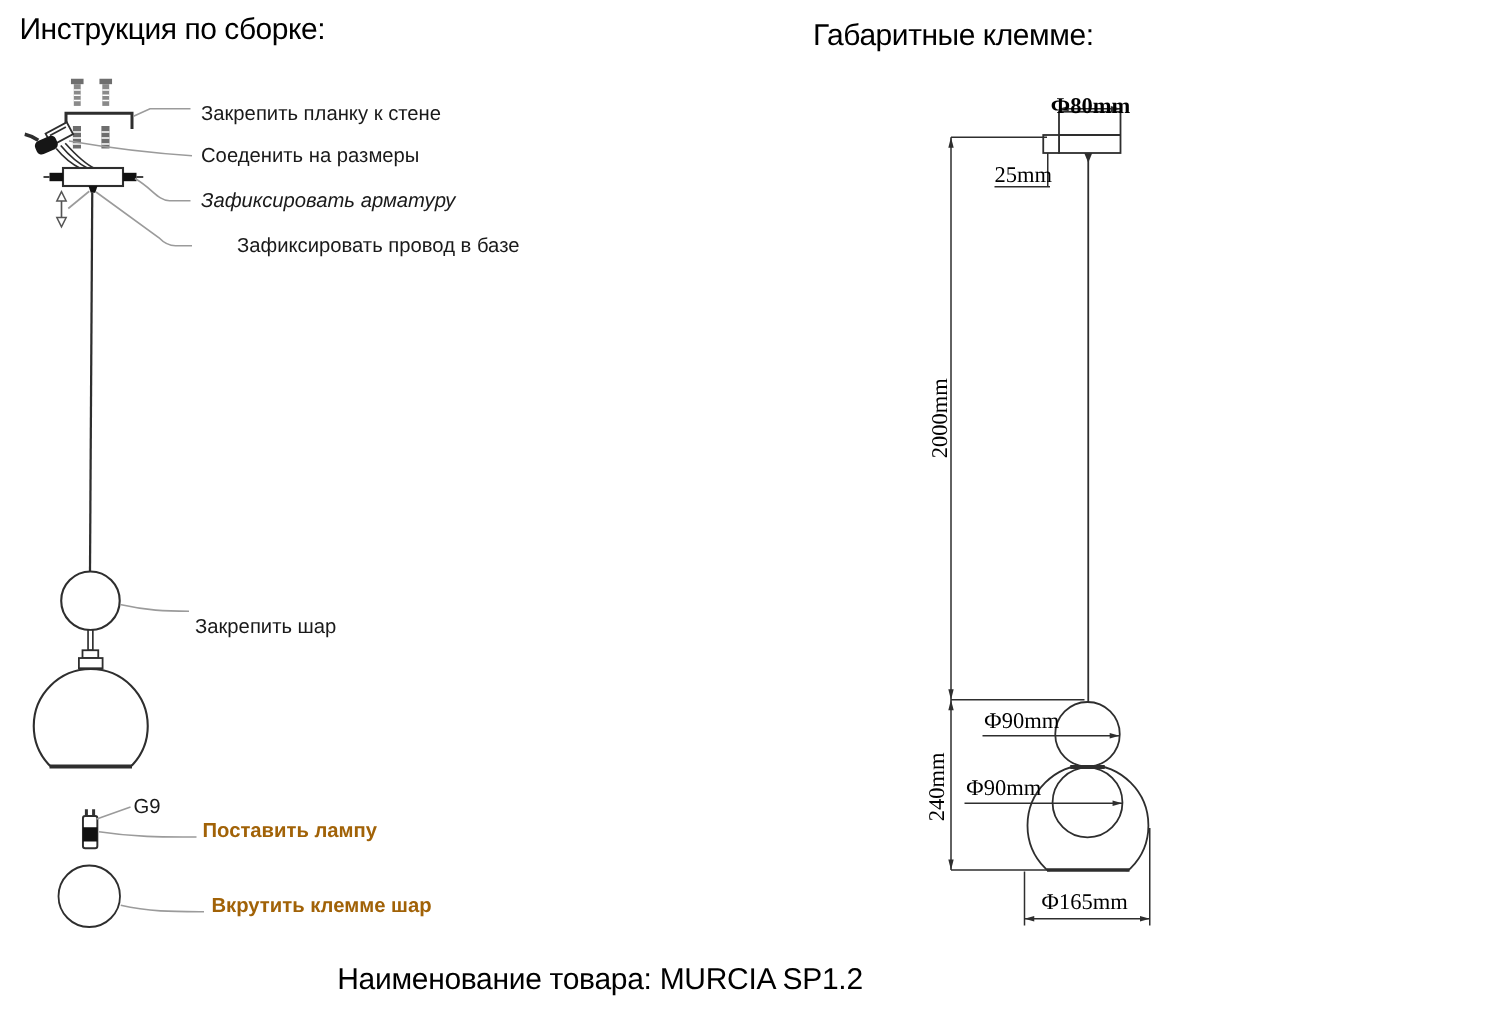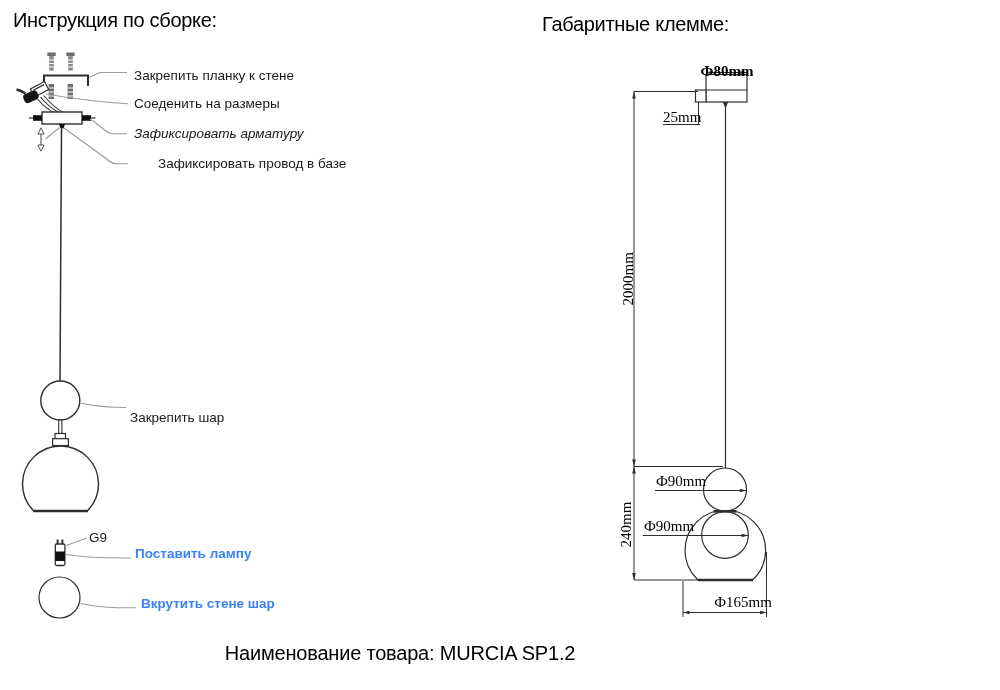--- a/index.html
+++ b/index.html
@@ -2,21 +2,21 @@
 <html><head>
 <meta charset="utf-8">
 <style>
   html,body{margin:0;padding:0;background:#ffffff;}
   .page{position:relative;width:1000px;height:690px;background:#ffffff;overflow:hidden;
         font-family:"Liberation Sans", sans-serif;color:#000;}
   .page svg{position:absolute;left:0;top:0;}
   .txt{position:absolute;white-space:nowrap;line-height:1;}
   .title{font-size:20px;letter-spacing:-0.3px;color:#000000;}
   .lbl{font-size:13.5px;color:#1a1a1a;}
-  .lbl.bold{font-weight:700;color:#3b82f6;}
+  .lbl.bold{font-weight:700;color:#a16207;}
   .dim{font-family:"Liberation Serif", serif;font-size:15px;color:#000;text-align:center;}
   .ctr{text-align:center;}
   .rot{transform:rotate(-90deg);}
   .footer{position:absolute;left:0;top:642px;width:800px;text-align:center;
           font-size:20px;letter-spacing:-0.2px;color:#000;}
 </style>
 </head>
 <body>
 
 <div class="page">
@@ -173,24 +173,24 @@
   <div class="txt title" style="left:13px;top:10px;">Инструкция по сборке:</div>
   <div class="txt title" style="left:542px;top:14px;">Габаритные клемме:</div>
 
   <div class="txt lbl" style="left:134px;top:69px;text-align:center;">Закрепить планку к стене</div>
   <div class="txt lbl" style="left:134px;top:97px;">Соеденить на размеры</div>
   <div class="txt lbl" style="left:134px;top:127px;font-style:italic;">Зафиксировать арматуру</div>
   <div class="txt lbl" style="left:134px;top:157px;margin-left:24px;">Зафиксировать провод в базе</div>
   <div class="txt lbl" style="left:130px;top:387px;margin-top:24px;">Закрепить шар</div>
   <div class="txt lbl" style="left:89px;top:531px;">G9</div>
   <div class="txt lbl bold" style="left:135px;top:547px;">Поставить лампу</div>
-  <div class="txt lbl bold" style="left:141px;top:597px;">Вкрутить стене шар</div>
+  <div class="txt lbl bold" style="left:141px;top:597px;">Вкрутить клемме шар</div>
 
   <div class="txt dim ctr" style="left:687px;top:64px;width:80px;font-weight:bold;">Ф80mm</div>
   <div class="txt dim" style="left:663px;top:110px;">25mm</div>
   <div class="txt dim ctr rot" style="left:602px;top:272px;width:52px;">2000mm</div>
   <div class="txt dim ctr rot" style="left:603px;top:517px;width:46px;">240mm</div>
   <div class="txt dim" style="left:656px;top:474px;">Ф90mm</div>
   <div class="txt dim" style="left:644px;top:519px;">Ф90mm</div>
-  <div class="txt dim ctr" style="left:693px;top:595px;width:100px;">Ф165mm</div>
+  <div class="txt dim ctr" style="left:673px;top:595px;width:100px;">Ф165mm</div>
 
   <div class="footer">Наименование товара: MURCIA SP1.2</div>
 </div>
 
 </body></html>

